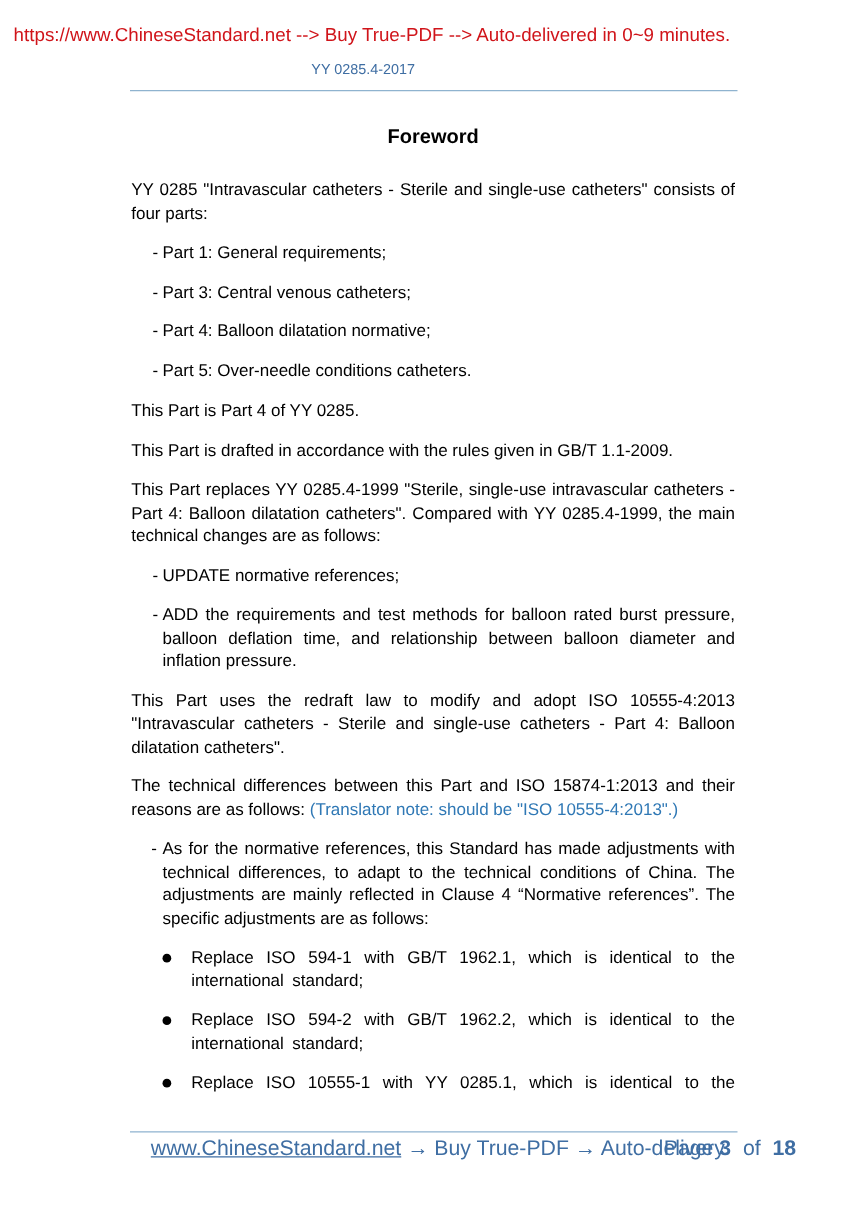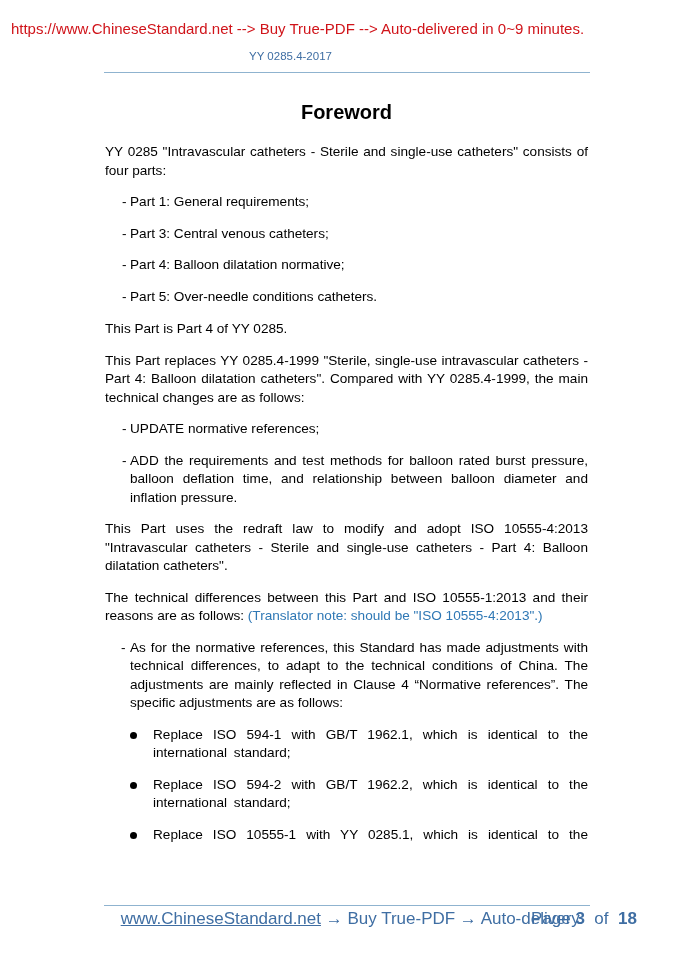--- a/index.html
+++ b/index.html
@@ -14,21 +14,21 @@
     .doc-id {
       position: absolute; top: 50px; left: 0; width: 581px; text-align: center;
       color: #3f6ea3; font-size: 11.5px;
     }
     .header-rule {
       position: absolute; top: 72px; left: 104px; width: 486px; height: 1px;
       background: #8fb3cf;
     }
     .title {
       position: absolute; top: 101px; left: 0; width: 693px; text-align: center;
-      font-weight: bold; font-size: 20px;
+      font-weight: bold; font-size: 16px;
     }
     .content {
       position: absolute; top: 143px; left: 105px; width: 483px;
       font-size: 13.6px; line-height: 18.5px;
     }
     .p { margin: 0 0 13px 0; text-align: justify; }
     .li {
       position: relative; margin: 0 0 13px 0; padding-left: 25px; text-align: justify;
     }
     .li .dash { position: absolute; left: 17px; top: 0; }
@@ -67,30 +67,31 @@
 
 <div class="content">
   <p class="p">YY 0285 "Intravascular catheters - Sterile and single-use catheters" consists of four parts:</p>
 
   <div class="li"><span class="dash">-</span><span>Part 1: General requirements;</span></div>
   <div class="li"><span class="dash">-</span><span>Part 3: Central venous catheters;</span></div>
   <div class="li"><span class="dash">-</span><span>Part 4: Balloon dilatation normative;</span></div>
   <div class="li" style="margin-bottom:14px"><span class="dash">-</span><span>Part 5: Over-needle conditions catheters.</span></div>
 
   <p class="p">This Part is Part 4 of YY 0285.</p>
+  <p class="p">This Part is drafted in accordance with the rules given in GB/T 1.1-2009.</p>
   <p class="p">This Part replaces YY 0285.4-1999 "Sterile, single-use intravascular catheters - Part 4: Balloon dilatation catheters". Compared with YY 0285.4-1999, the main technical changes are as follows:</p>
 
   <div class="li"><span class="dash">-</span><span>UPDATE normative references;</span></div>
   <div class="li">
       <span class="dash">-</span>
       <span class="text">ADD the requirements and test methods for balloon rated burst pressure, balloon deflation time, and relationship between balloon diameter and inflation pressure.</span>
     </div>
 
   <p class="p">This Part uses the redraft law to modify and adopt ISO 10555-4:2013 "Intravascular catheters - Sterile and single-use catheters - Part 4: Balloon dilatation catheters".</p>
-  <p class="p"><span>The technical differences between this Part and ISO 10555-1:2013 and their reasons are as follows:</span> <span class="note">(Translator note: should be "ISO 10555-4:2013".)</span></p>
+  <p class="p"><span>The technical differences between this Part and ISO 15874-1:2013 and their reasons are as follows:</span> <span class="note">(Translator note: should be "ISO 10555-4:2013".)</span></p>
 
   <div class="li2"><span class="dash">-</span><span class="text">As for the normative references, this Standard has made adjustments with technical differences, to adapt to the technical conditions of China. The adjustments are mainly reflected in Clause 4 “Normative references”. The specific adjustments are as follows:</span></div>
 
   <div class="bullet-item"><span class="dot"></span><span>Replace ISO 594-1 with GB/T 1962.1, which is identical to the international standard;</span></div>
   <div class="bullet-item"><span class="dot"></span><span>Replace ISO 594-2 with GB/T 1962.2, which is identical to the international standard;</span></div>
   <div class="bullet-item" style="text-align:justify;text-align-last:justify;"><span class="dot"></span><span>Replace ISO 10555-1 with YY 0285.1, which is identical to the</span></div>
 </div>
 
 <div class="footer-rule"></div>
 <div class="footer">

